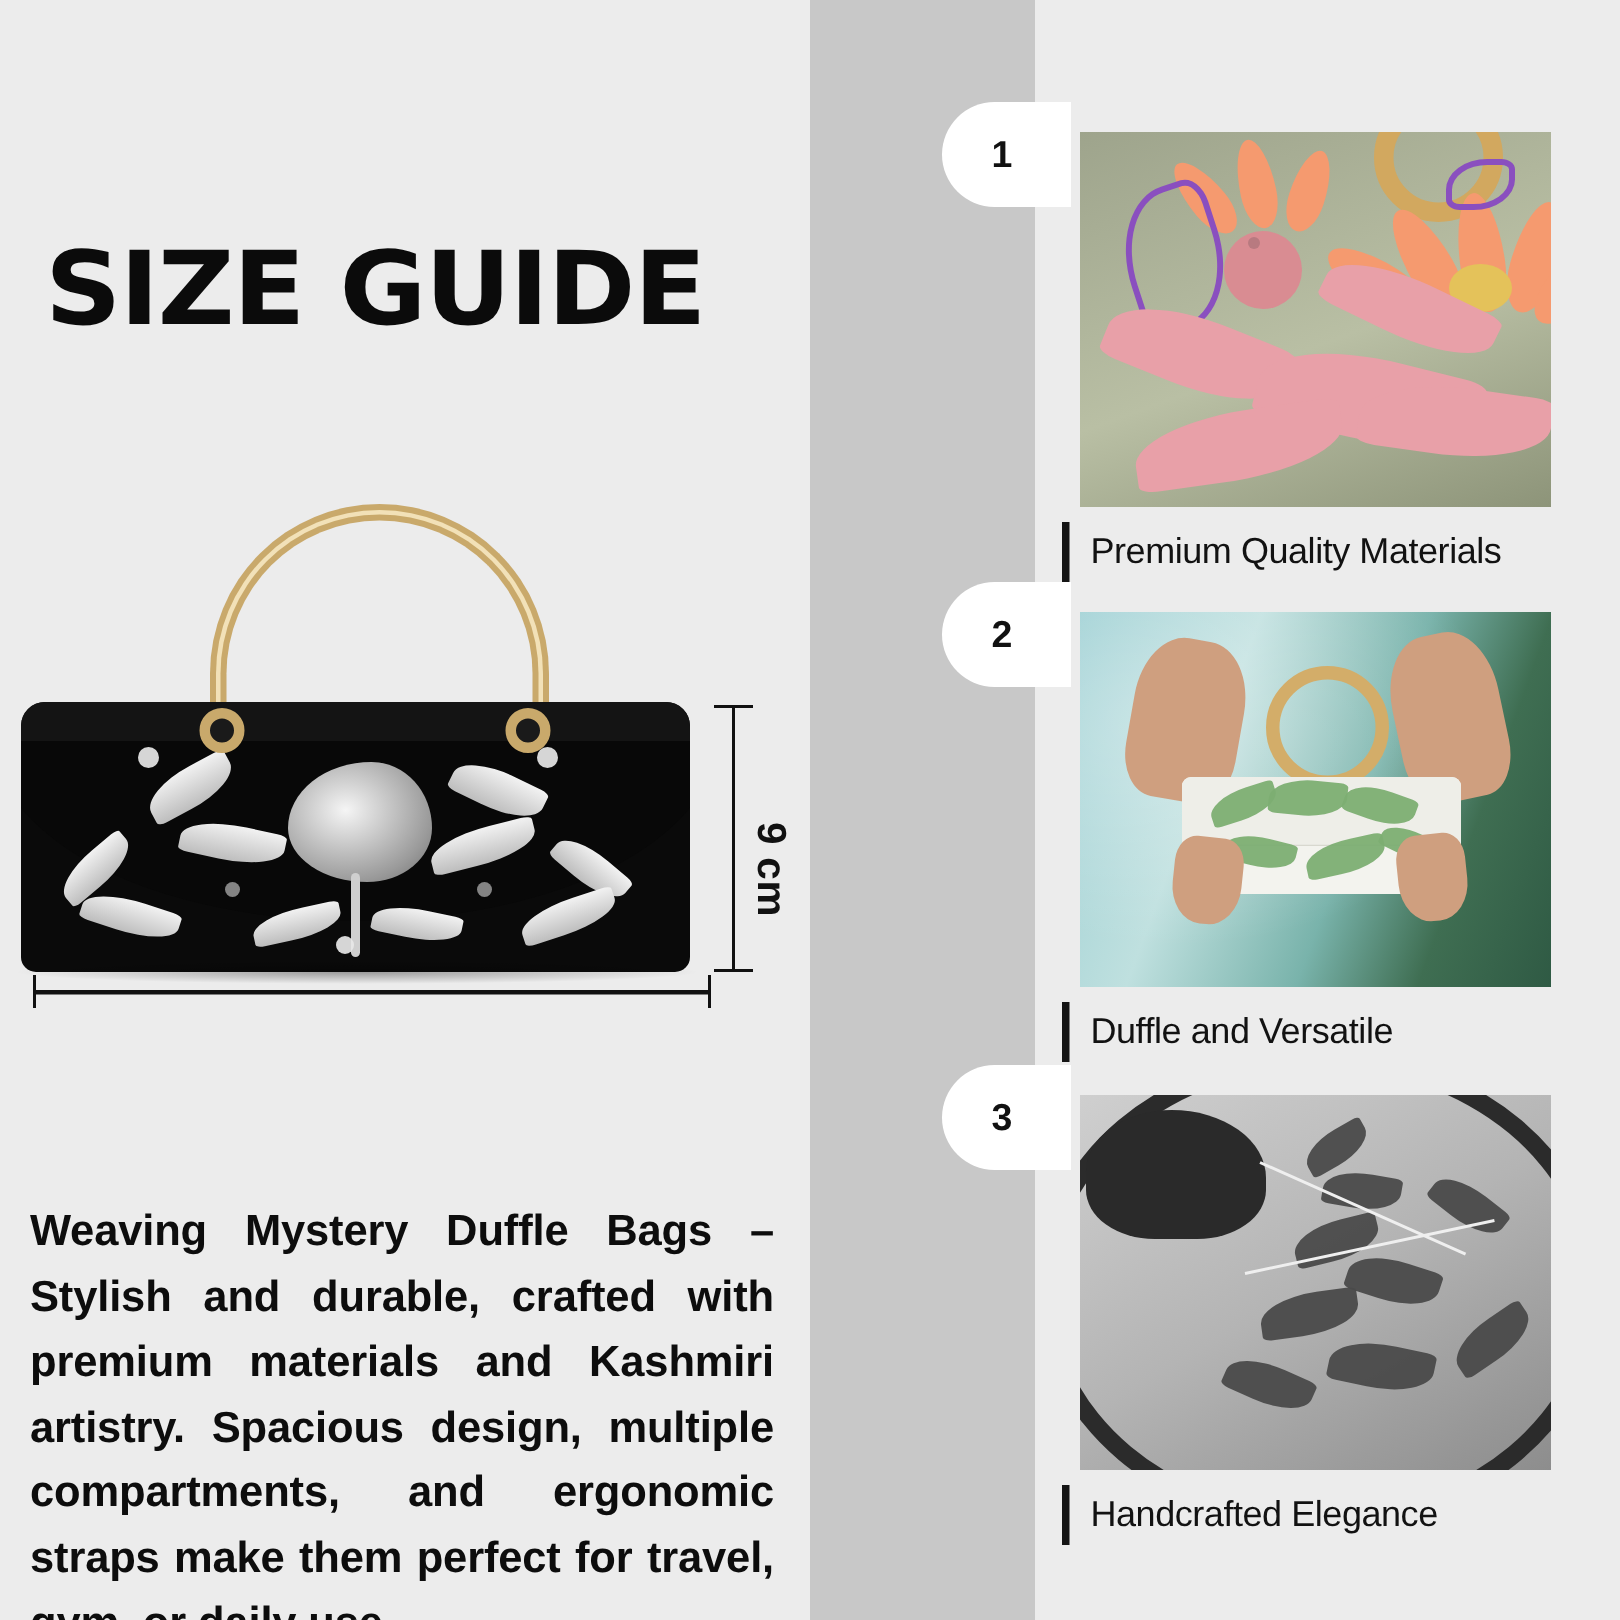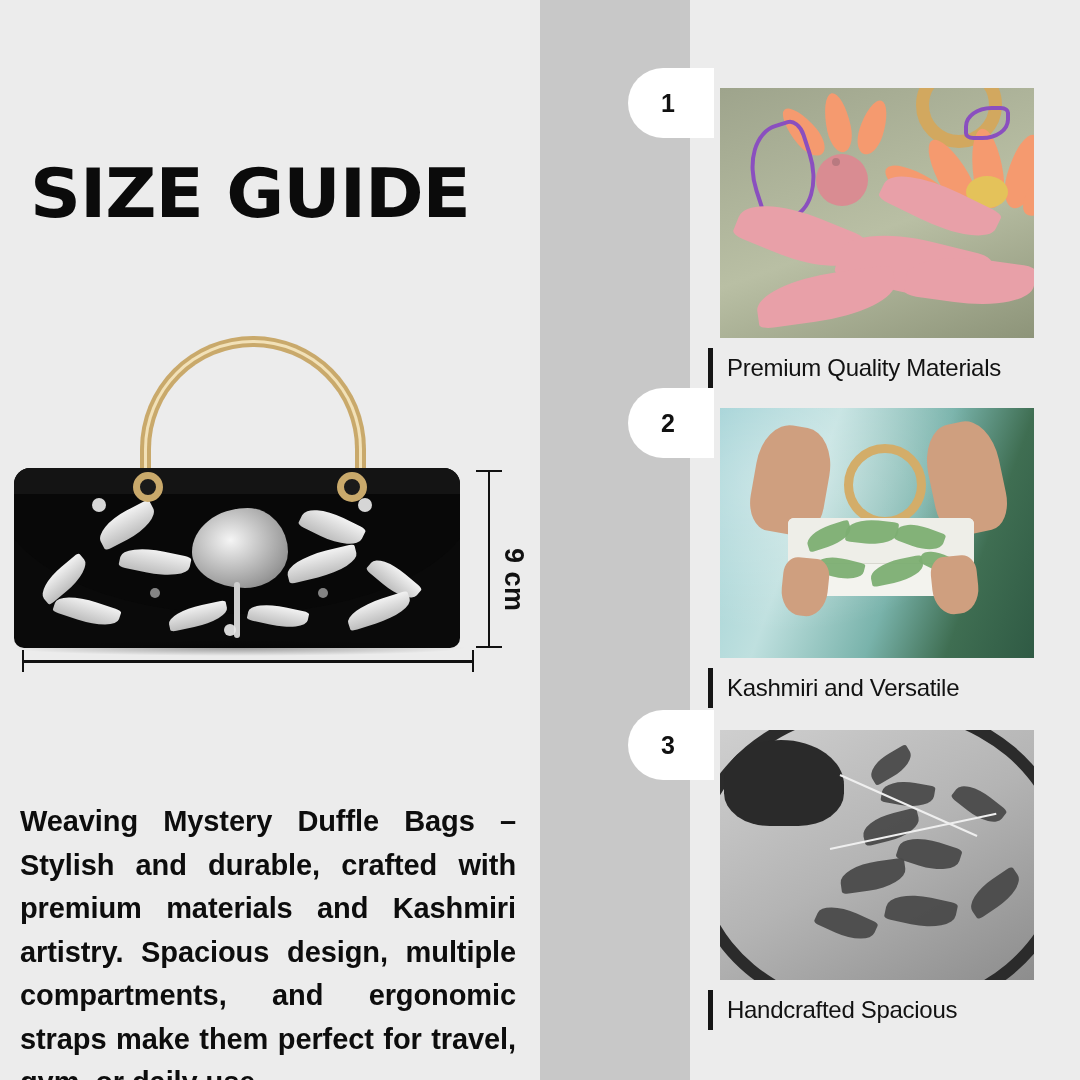--- a/index.html
+++ b/index.html
@@ -451,21 +451,21 @@
       <div class="gleaf" style="left:126px;top:112px;width:52px;height:24px;transform:rotate(6deg);"></div>
       <div class="gleaf" style="left:176px;top:118px;width:48px;height:22px;transform:rotate(20deg);"></div>
       <div class="gleaf" style="left:96px;top:150px;width:48px;height:20px;transform:rotate(14deg);"></div>
       <div class="gleaf" style="left:150px;top:152px;width:54px;height:22px;transform:rotate(-12deg);"></div>
       <div class="gleaf" style="left:200px;top:146px;width:42px;height:18px;transform:rotate(26deg);"></div>
       <div class="hand" style="left:62px;top:150px;width:46px;height:58px;border-radius:30% 30% 45% 45%;transform:rotate(6deg);"></div>
       <div class="hand" style="left:212px;top:148px;width:46px;height:58px;border-radius:30% 30% 45% 45%;transform:rotate(-6deg);"></div>
     </div>
     <div class="cap-row">
       <div class="cap-bar"></div>
-      <div class="cap-text">Kashmiri and Versatile</div>
+      <div class="cap-text">Duffle and Versatile</div>
     </div>
   </div>
 
   <div class="card c3">
     <div class="num-pill">
       <span>3</span>
     </div>
     <div class="thumb t3">
       <div class="hoop"></div>
       <div class="thumbf"></div>
@@ -476,17 +476,17 @@
       <div class="motif" style="left:120px;top:132px;width:66px;height:28px;transform:rotate(-8deg);"></div>
       <div class="motif" style="left:166px;top:166px;width:70px;height:30px;transform:rotate(12deg);"></div>
       <div class="motif" style="left:96px;top:180px;width:60px;height:26px;transform:rotate(24deg);"></div>
       <div class="motif" style="left:232px;top:62px;width:54px;height:24px;transform:rotate(38deg);"></div>
       <div class="motif" style="left:246px;top:150px;width:58px;height:26px;transform:rotate(-34deg);"></div>
       <div class="thread" style="left:120px;top:44px;width:150px;transform:rotate(24deg);"></div>
       <div class="thread" style="left:110px;top:118px;width:170px;transform:rotate(-12deg);"></div>
     </div>
     <div class="cap-row">
       <div class="cap-bar"></div>
-      <div class="cap-text">Handcrafted Spacious</div>
+      <div class="cap-text">Handcrafted Elegance</div>
     </div>
   </div>
 
 </div>
 
 </body></html>

